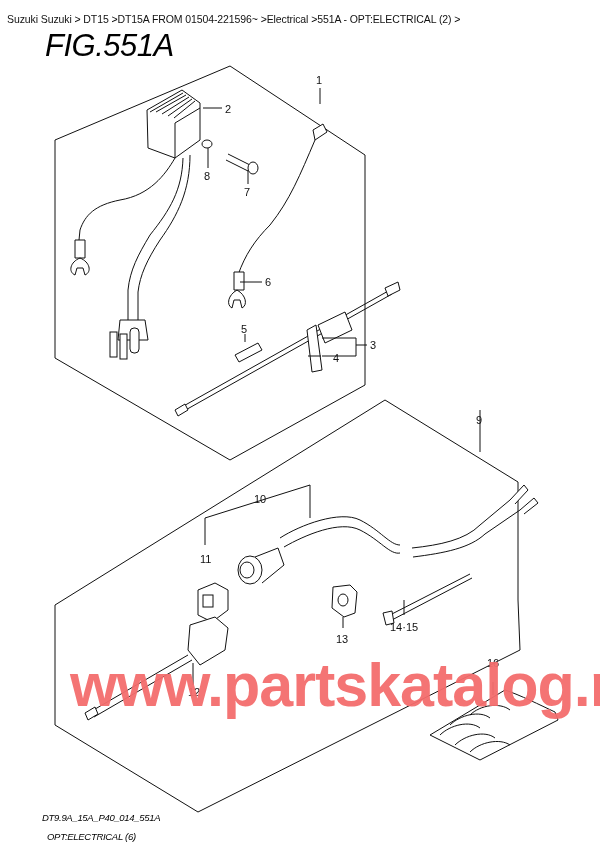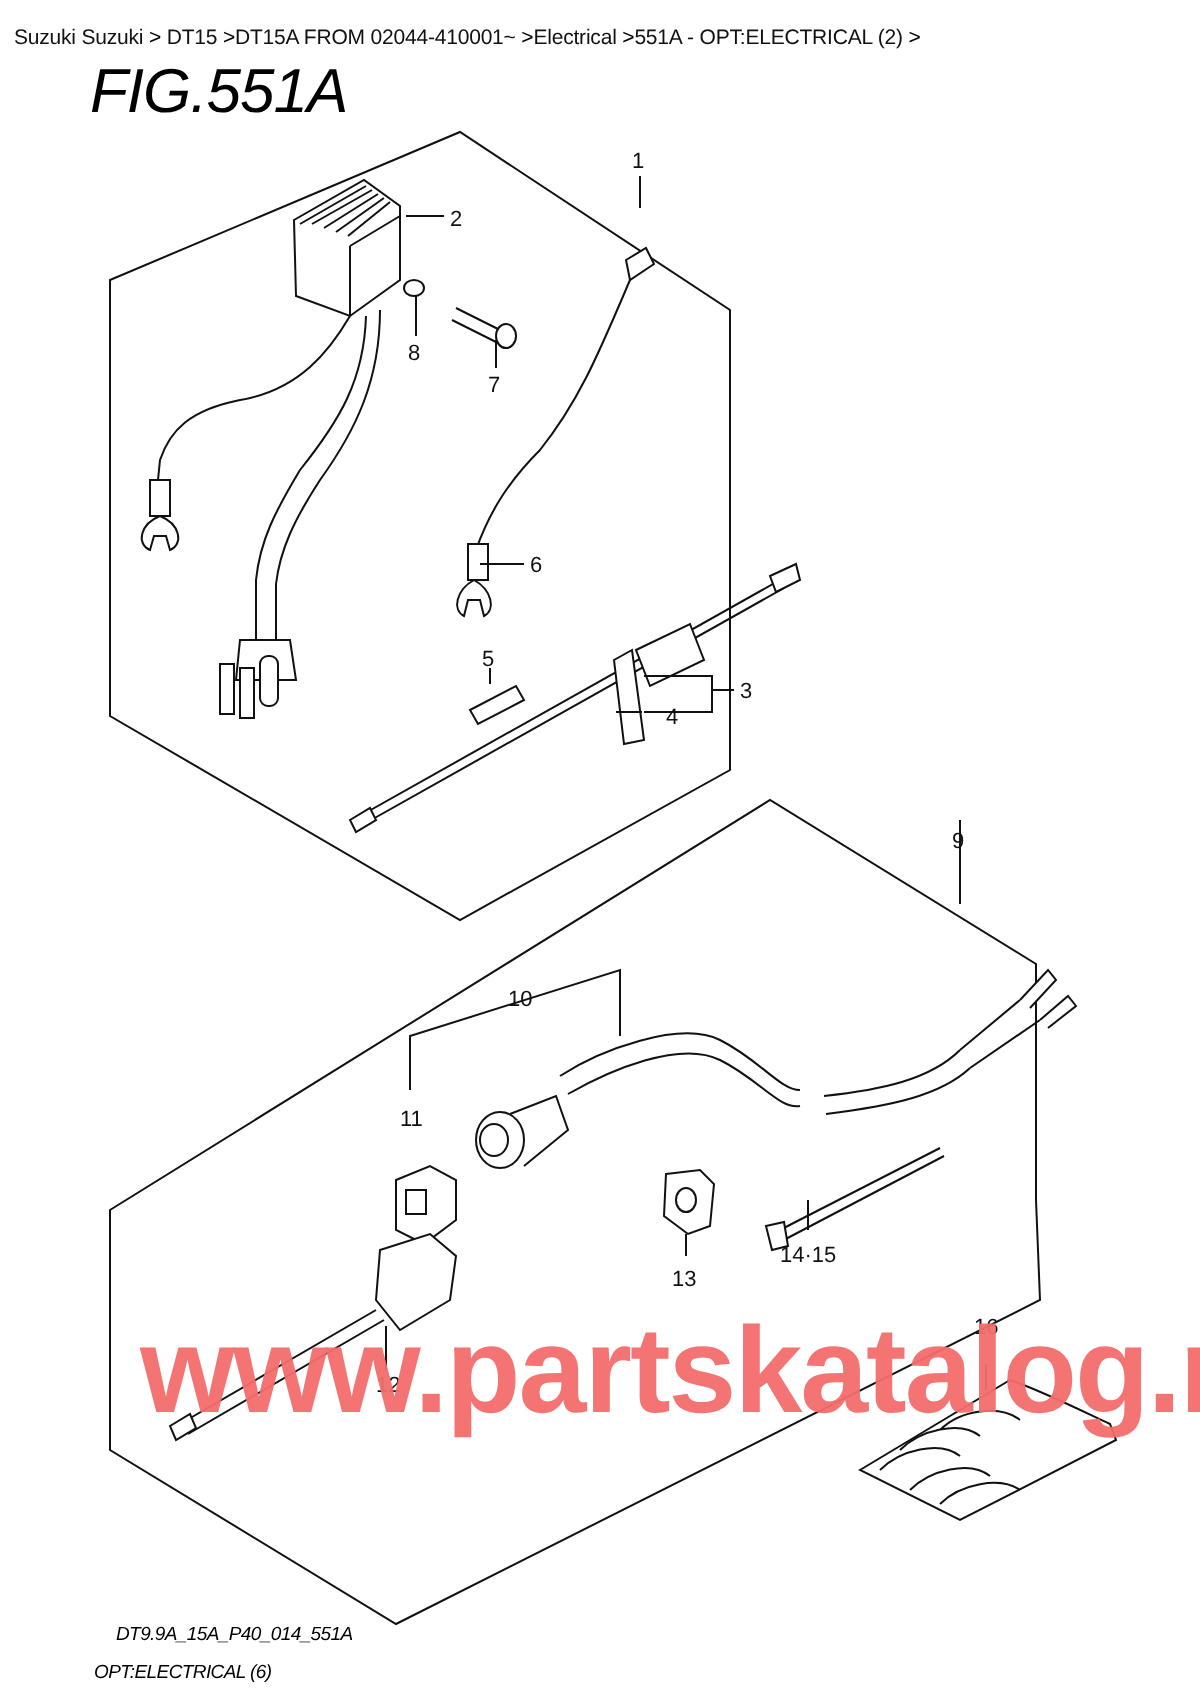--- a/index.html
+++ b/index.html
@@ -3,31 +3,31 @@
 <meta charset="utf-8">
 <style>
   html, body { margin: 0; padding: 0; background: #ffffff; }
   body { width: 600px; height: 848px; position: relative; overflow: hidden; font-family: "Liberation Sans", sans-serif; color: #000; }
   .breadcrumb { position: absolute; left: 7px; top: 13px; font-size: 10.5px; letter-spacing: -0.1px; white-space: nowrap; }
   .breadcrumb a { color: #111; text-decoration: none; }
   .fig-title { position: absolute; left: 45px; top: 28px; font-size: 31px; font-style: italic; letter-spacing: -0.5px; font-family: "Liberation Sans", sans-serif; }
   svg.diagram { position: absolute; left: 0; top: 0; }
   .callout { font-family: "Liberation Sans", sans-serif; font-size: 11px; fill: #111; }
   .watermark { position: absolute; left: 70px; top: 650px; font-family: "Liberation Sans", sans-serif; font-weight: bold; font-size: 61px; color: #f46d6d; opacity: 0.95; letter-spacing: -1px; white-space: nowrap; }
-  .footer-code { position: absolute; left: 58px; top: 812px; font-size: 9.5px; font-style: italic; letter-spacing: -0.3px; }
+  .footer-code { position: absolute; left: 42px; top: 812px; font-size: 9.5px; font-style: italic; letter-spacing: -0.3px; }
   .footer-name { position: absolute; left: 47px; top: 831px; font-size: 9.5px; font-style: italic; letter-spacing: -0.3px; }
 </style>
 </head>
 <body>
 
 <div class="breadcrumb">
   <a href="#">Suzuki Suzuki</a>
   <span>&gt;</span>
   <a href="#">DT15</a>
-  <span>&gt;</span><a href="#">DT15A FROM 02044-410001~</a>
+  <span>&gt;</span><a href="#">DT15A FROM 01504-221596~</a>
   <span>&gt;</span><a href="#">Electrical</a>
   <span>&gt;</span><a href="#">551A - OPT:ELECTRICAL (2)</a>
   <span>&gt;</span>
 </div>
 
 <div class="fig-title">FIG.551A</div>
 
 <svg class="diagram" width="600" height="848" viewBox="0 0 600 848" fill="none" stroke="#111" stroke-width="1">
 
   <polygon points="55,140 230,66 365,155 365,385 230,460 55,358" stroke-width="1"></polygon>

